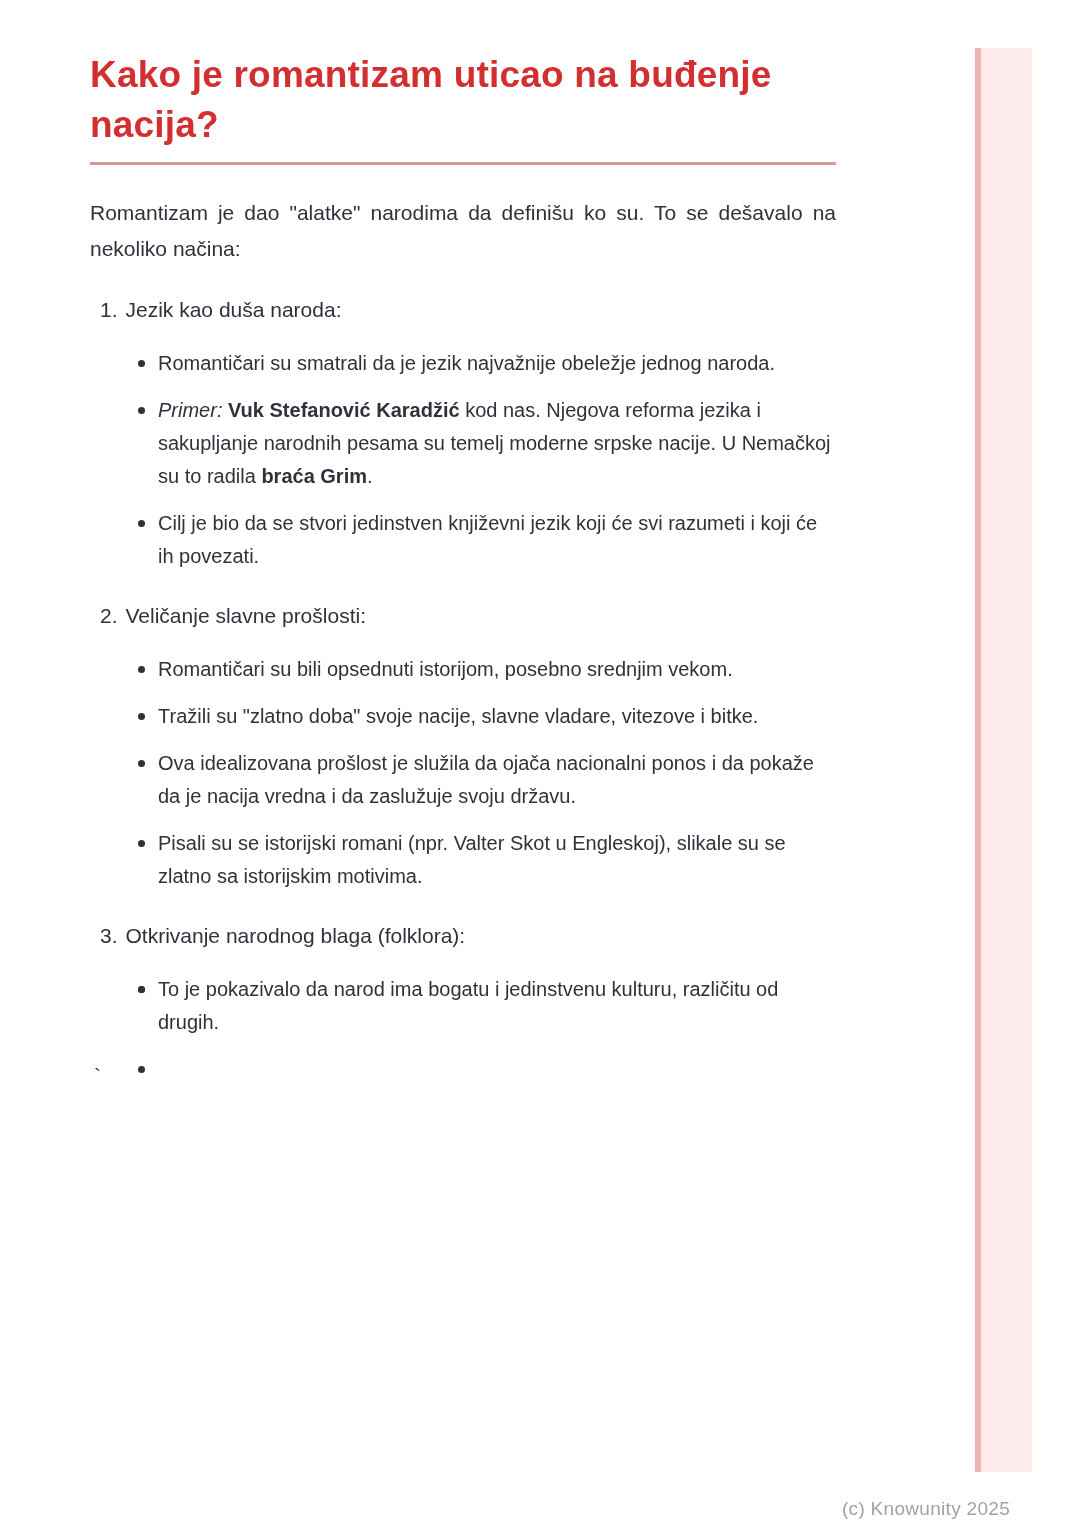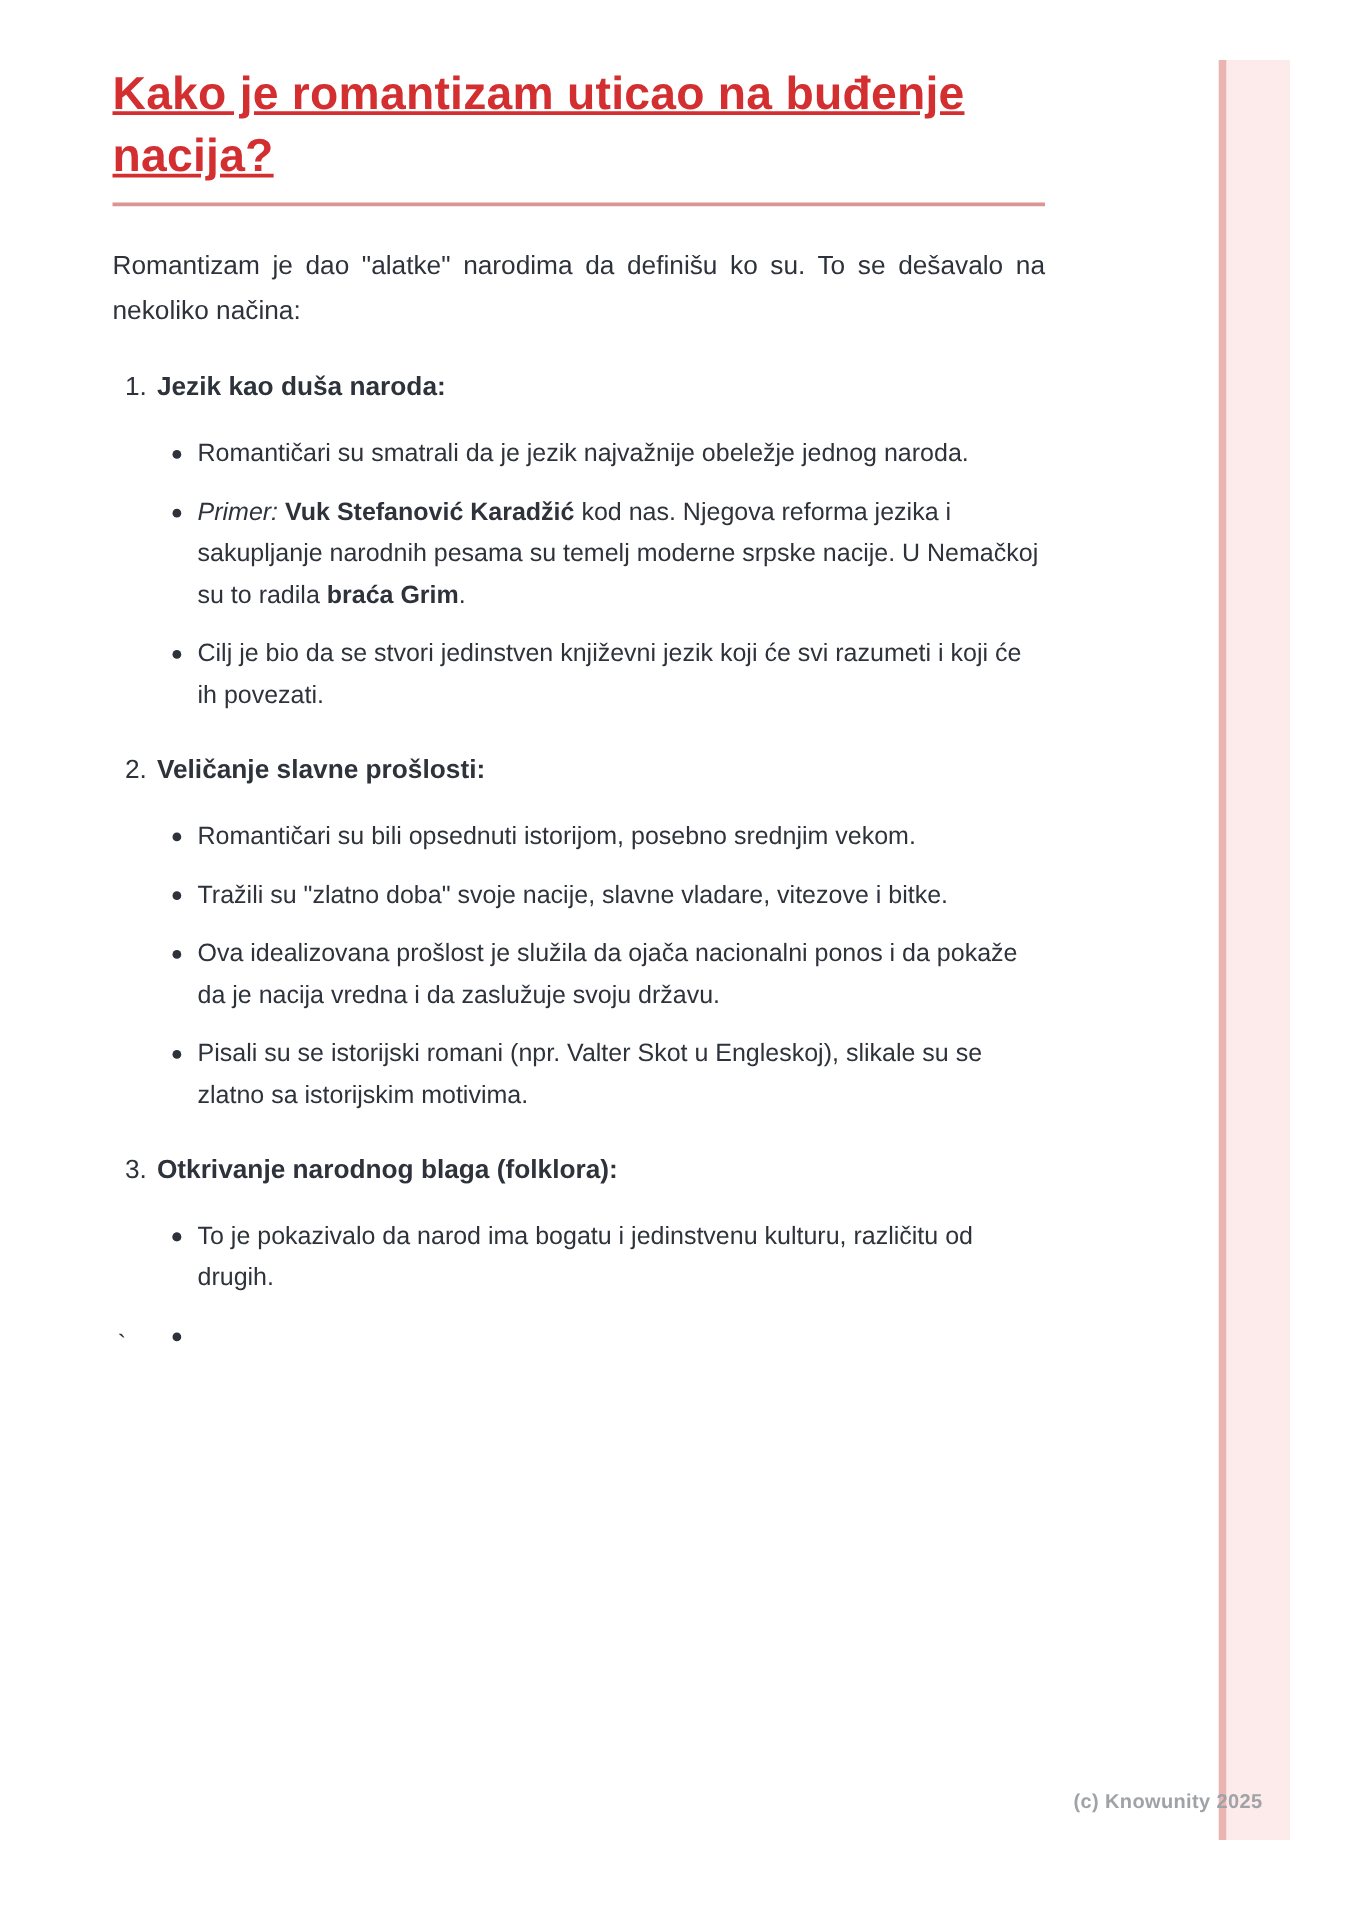--- a/index.html
+++ b/index.html
@@ -38,21 +38,20 @@
     width: 746px;
     z-index: 2;
   }
   .title {
     margin: 0;
     font-size: 37px;
     line-height: 50px;
     font-weight: bold;
     color: var(--title-red);
     letter-spacing: 0.2px;
-    text-decoration: underline;
   }
   .divider {
     border: none;
     border-top: 3px solid var(--divider);
     margin: 12px 0 0 0;
   }
   .intro {
     margin: 30px 0 0 0;
     font-size: 21px;
     line-height: 36px;
@@ -65,21 +64,21 @@
   }
   .section-heading {
     margin-top: 27px;
     padding-left: 10px;
     display: flex;
     gap: 8px;
     font-size: 21px;
     line-height: 32px;
   }
   .section-number { font-weight: normal; }
-  .section-title { font-weight: bold; text-align: center; }
+  .section-title { font-weight: normal; text-align: center; }
   .bullets {
     list-style: none;
     margin: 21px 0 0 0;
     padding: 0 0 0 48px;
   }
   .bullet {
     position: relative;
     padding-left: 20px;
     margin-bottom: 14px;
     font-size: 20px;
@@ -97,27 +96,26 @@
   .run.bold { font-weight: bold; }
   .run.italic { font-style: italic; }
   .stray {
     margin-top: 26px;
     margin-left: 4px;
     font-size: 21px;
     line-height: 21px;
   }
   .footer {
     position: absolute;
-    top: 1433px;
+    top: 1498px;
     right: 70px;
-    font-size: 16px;
+    font-size: 19px;
     color: var(--footer-gray);
     z-index: 3;
     letter-spacing: 0.3px;
-    font-weight: bold;
   }
 </style>
 </head>
 <body>
 
 <div class="page">
 
   <div class="stripe"></div>
 
   <main class="content">

